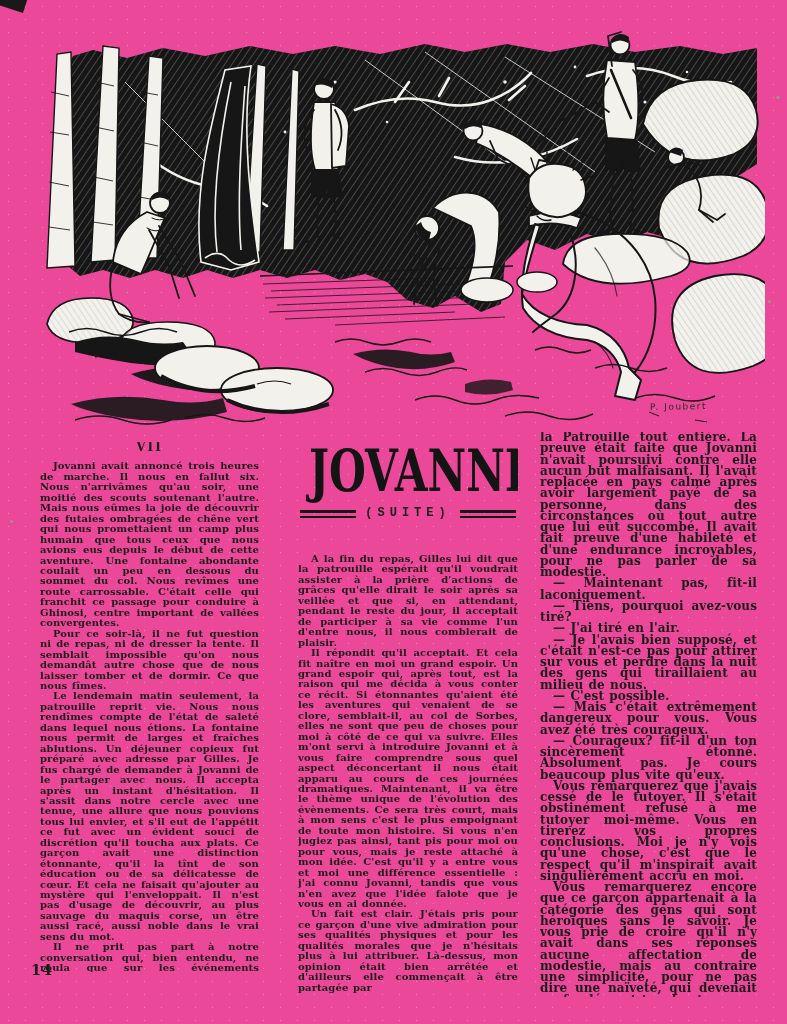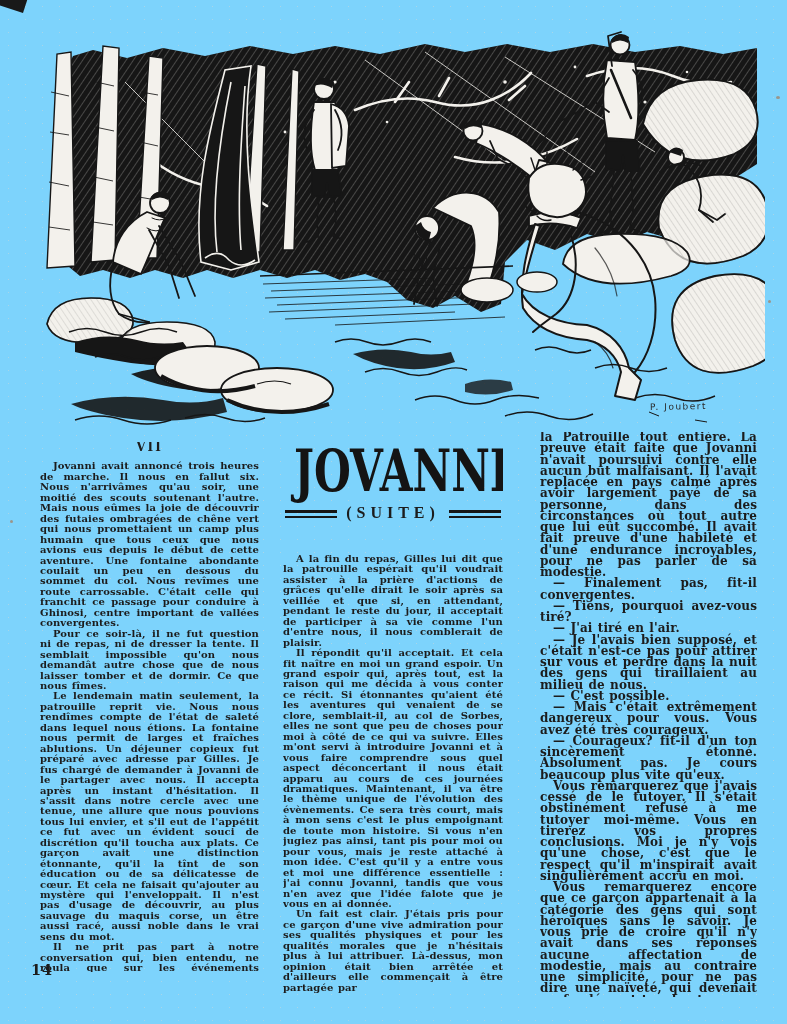--- a/index.html
+++ b/index.html
@@ -1,21 +1,21 @@
 <!DOCTYPE html>
 <html><head>
 <meta charset="utf-8">
 <title>JOVANNI (SUITE)</title>
 <style>
   html,body{margin:0;padding:0;background:#d8d6d0;}
   .page{
     position:relative;
     width:787px;height:1024px;
     margin:0 auto;
-    background:#7dd3fc;
+    background:#ec4899;
     overflow:hidden;
     font-family:"DejaVu Serif", serif;
     color:#1c1c1c;
   }
   
   .page::before{
     content:"";position:absolute;inset:0;
     background-image:radial-gradient(#dddad2 0.6px, transparent 0.7px);
     background-size:17px 13px;
     opacity:.45;pointer-events:none;
@@ -32,21 +32,21 @@
     position:absolute;
     text-align:justify;
     font-weight:bold;
     letter-spacing:.1px;
     word-spacing:1px;
     overflow:hidden;
   }
   .col p{margin:0;text-indent:13px;}
   .col p.no-indent{text-indent:0;}
   .col-left {left:40px; top:442px;width:219px;font-size:10px;line-height:10.45px;height:530px;}
-  .col-mid  {left:283px;top:436px;width:220px;font-size:10px;line-height:10.45px;height:585px;}
+  .col-mid  {left:298px;top:436px;width:220px;font-size:10px;line-height:10.45px;height:585px;}
   .col-right{left:540px;top:432px;width:217px;font-size:12px;line-height:11.25px;height:565px;}
 
   .chapter-heading{
     margin:0 0 9px 0;
     text-align:center;
     font-size:12px;letter-spacing:2px;font-weight:bold;
   }
   .story-title{
     margin:0;height:60px;line-height:58px;
     text-align:center;white-space:nowrap;
@@ -57,22 +57,22 @@
   }
   .subtitle-row{
     display:flex;align-items:center;gap:9px;
     margin:10px 2px 0 2px;height:16px;
   }
   .dbl-rule{
     flex:1;height:8px;box-sizing:border-box;
     border-top:3px solid #161616;border-bottom:2px solid #161616;
   }
   .story-subtitle{
-    font-family:Liberation Serif, serif;
-    font-weight:bold;font-size:16px;letter-spacing:5px;
+    font-family:Liberation Mono, monospace;
+    font-weight:bold;font-size:12px;letter-spacing:5px;
     transform:translateY(-1px);
   }
   .col-mid .body-start{margin-top:32px;}
 
   .page-number{
     position:absolute;left:31px;top:961px;
     font-size:14.5px;font-weight:bold;letter-spacing:1px;text-align:center;
   }
 </style>
 </head>
@@ -306,21 +306,21 @@
       <span class="story-subtitle">(SUITE)</span>
       <span class="dbl-rule"></span>
     </div>
     <p class="body-start">A la fin du repas, Gilles lui dit que la patrouille espérait qu'il voudrait assister à la prière d'actions de grâces qu'elle dirait le soir après sa veillée et que si, en attendant, pendant le reste du jour, il acceptait de participer à sa vie comme l'un d'entre nous, il nous comblerait de plaisir.</p>
     <p>Il répondit qu'il acceptait. Et cela fit naître en moi un grand espoir. Un grand espoir qui, après tout, est la raison qui me décida à vous conter ce récit. Si étonnantes qu'aient été les aventures qui venaient de se clore, semblait-il, au col de Sorbes, elles ne sont que peu de choses pour moi à côté de ce qui va suivre. Elles m'ont servi à introduire Jovanni et à vous faire comprendre sous quel aspect déconcertant il nous était apparu au cours de ces journées dramatiques. Maintenant, il va être le thème unique de l'évolution des évènements. Ce sera très court, mais à mon sens c'est le plus empoignant de toute mon histoire. Si vous n'en jugiez pas ainsi, tant pis pour moi ou pour vous, mais je reste attaché à mon idée. C'est qu'il y a entre vous et moi une différence essentielle : j'ai connu Jovanni, tandis que vous n'en avez que l'idée falote que je vous en ai donnée.</p>
     <p>Un fait est clair. J'étais pris pour ce garçon d'une vive admiration pour ses qualités physiques et pour les qualités morales que je n'hésitais plus à lui attribuer. Là-dessus, mon opinion était bien arrêtée et d'ailleurs elle commençait à être partagée par</p>
   </div>
 
   <div class="col col-right">
     <p class="no-indent">la Patrouille tout entière. La preuve était faite que Jovanni n'avait poursuivi contre elle aucun but malfaisant. Il l'avait replacée en pays calmé après avoir largement payé de sa personne, dans des circonstances où tout autre que lui eût succombé. Il avait fait preuve d'une habileté et d'une endurance incroyables, pour ne pas parler de sa modestie.</p>
-    <p>— Finalement pas, fit-il convergentes.</p>
+    <p>— Maintenant pas, fit-il laconiquement.</p>
     <p>— Tiens, pourquoi avez-vous tiré?</p>
     <p>— J'ai tiré en l'air.</p>
     <p>— Je l'avais bien supposé, et c'était n'est-ce pas pour attirer sur vous et perdre dans la nuit des gens qui tiraillaient au milieu de nous.</p>
     <p>— C'est possible.</p>
     <p>— Mais c'était extrêmement dangereux pour vous. Vous avez été très courageux.</p>
     <p>— Courageux? fit-il d'un ton sincèrement étonné. Absolument pas. Je cours beaucoup plus vite qu'eux.</p>
     <p>Vous remarquerez que j'avais cessé de le tutoyer. Il s'était obstinément refusé à me tutoyer moi-même. Vous en tirerez vos propres conclusions. Moi je n'y vois qu'une chose, c'est que le respect qu'il m'inspirait avait singulièrement accru en moi.</p>
     <p>Vous remarquerez encore que ce garçon appartenait à la catégorie des gens qui sont héroïques sans le savoir. Je vous prie de croire qu'il n'y avait dans ses réponses aucune affectation de modestie, mais au contraire une simplicité, pour ne pas dire une naïveté, qui devenait profondément touchante.</p>
   </div>
 

